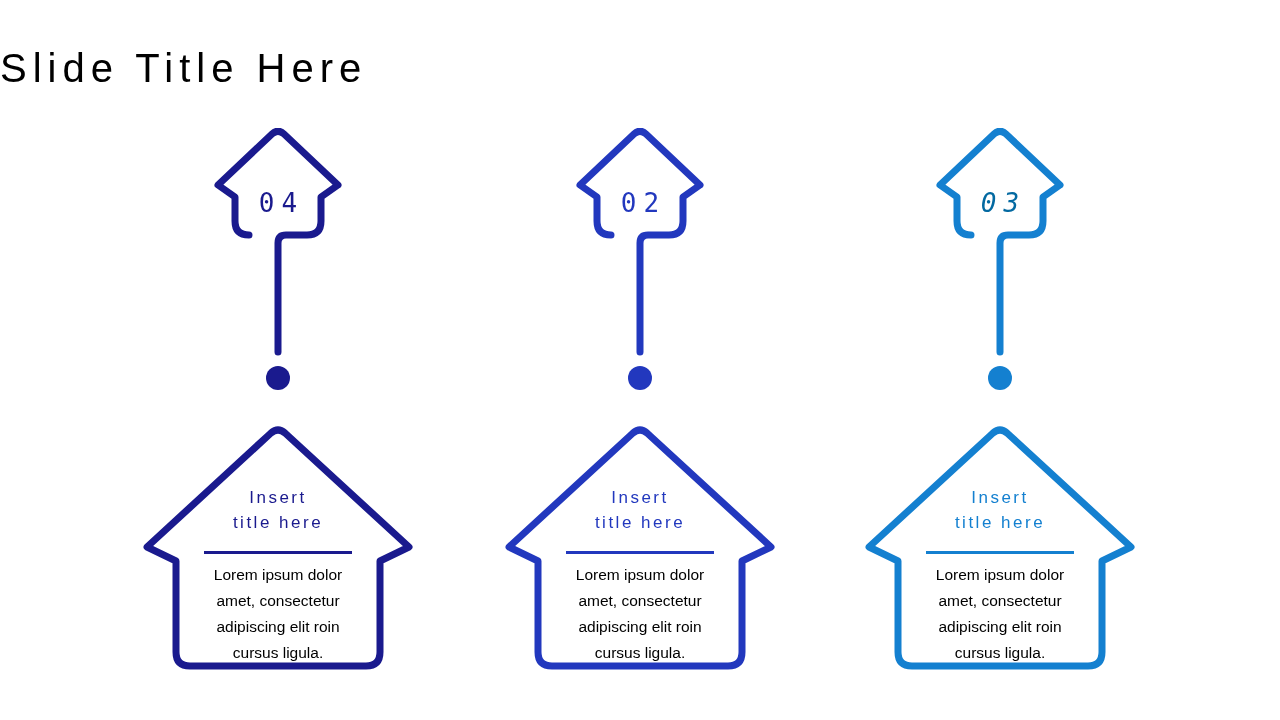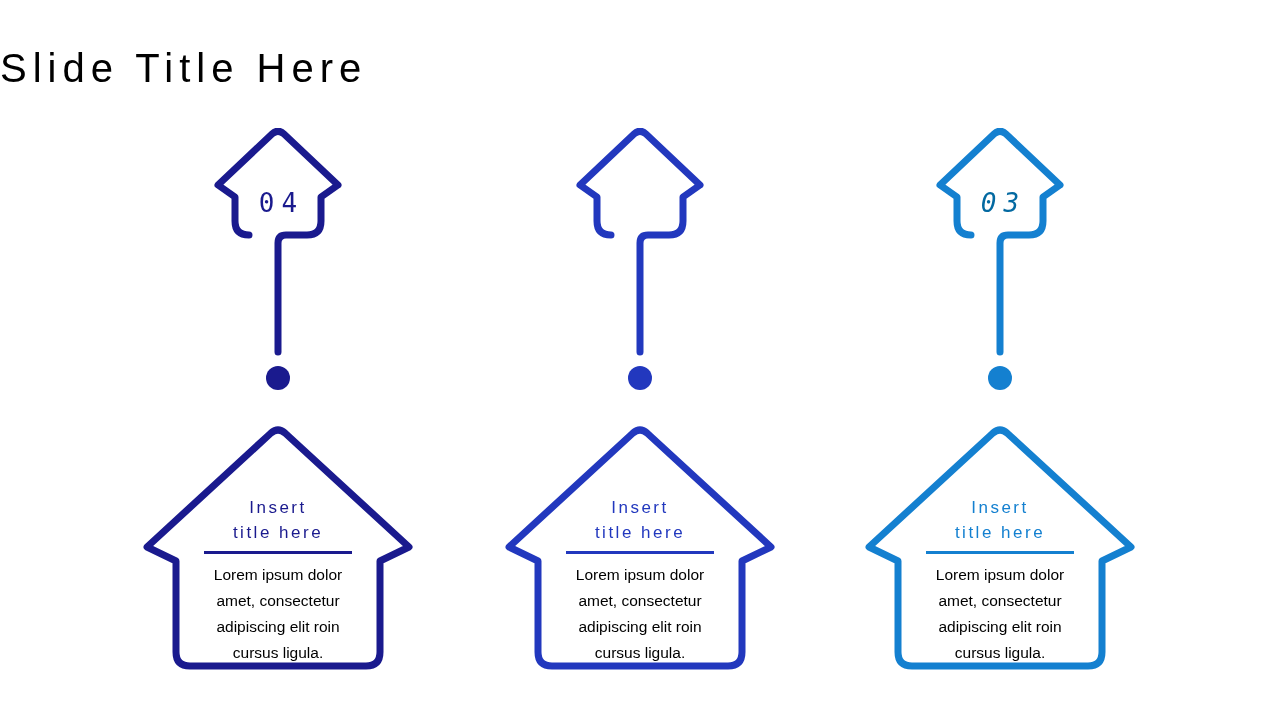--- a/index.html
+++ b/index.html
@@ -33,21 +33,21 @@
     letter-spacing:7px;
     text-indent:7px; 
   }
   .bighouse{
     position:absolute;top:297px;left:0;width:270px;height:248px;
   }
   .bighouse svg{
     position:absolute;top:0;left:0;width:270px;height:248px;
   }
   .house-title{
-    position:absolute;top:70px;left:0;width:270px;
+    position:absolute;top:60px;left:0;width:270px;
     text-align:center;white-space:pre-line;
     font-size:17px;line-height:25px;letter-spacing:2.5px;
     font-weight:500;
   }
   .title-divider{
     position:absolute;top:126px;left:61px;width:148px;height:2.5px;
   }
   .house-body{
     position:absolute;top:137px;left:0;width:270px;
     text-align:center;white-space:pre-line;
@@ -78,20 +78,21 @@
 adipiscing elit roin
 cursus ligula.</div>
   </div>
 </div>
 
 <div class="column col-2">
   <svg class="marker-svg" viewBox="0 0 130 266" fill="none">
     <path d="M 36 107 Q 22 107 22 93 L 22 69 L 5 57 L 59 6 Q 65 0.5 71 6 L 125 57 L 108 69 L 108 93 Q 108 107 94 107 L 73 107 Q 65 107 65 115 L 65 224" stroke-width="7" stroke-linecap="round" stroke-linejoin="round" stroke="#2238BE"></path>
     <circle cx="65" cy="250" r="12" fill="#2238BE"></circle>
   </svg>
+  <div class="step-number" style="color: rgb(34, 56, 190);">02</div>
   <div class="bighouse">
     <svg viewBox="0 0 270 248" fill="none">
       <path d="M 33 227 L 33 136 L 4 122 L 128 8 Q 135 2 142 8 L 266 122 L 237 136 L 237 227 Q 237 241 223 241 L 47 241 Q 33 241 33 227 Z" stroke-width="7" stroke-linecap="round" stroke-linejoin="round" stroke="#2238BE"></path>
     </svg>
     <div class="house-title" style="color: rgb(34, 56, 190);">Insert
 title here</div>
     <div class="title-divider" style="background-color: rgb(34, 56, 190);"></div>
     <div class="house-body" style="color: rgb(0, 0, 0);">Lorem ipsum dolor
 amet, consectetur
 adipiscing elit roin

